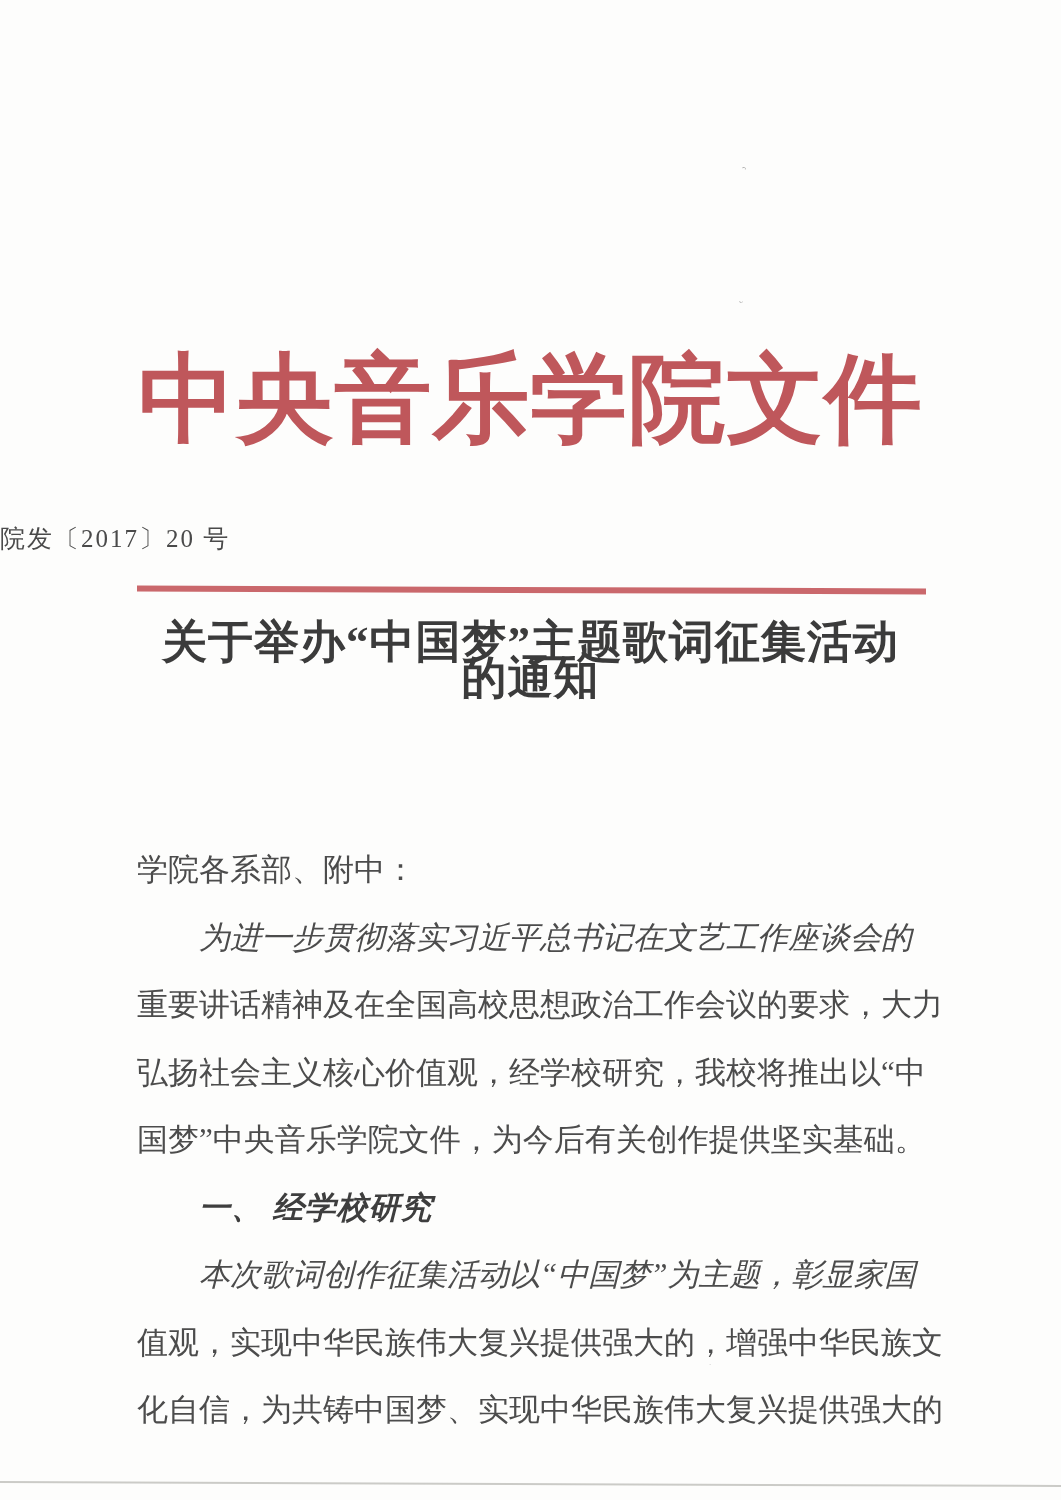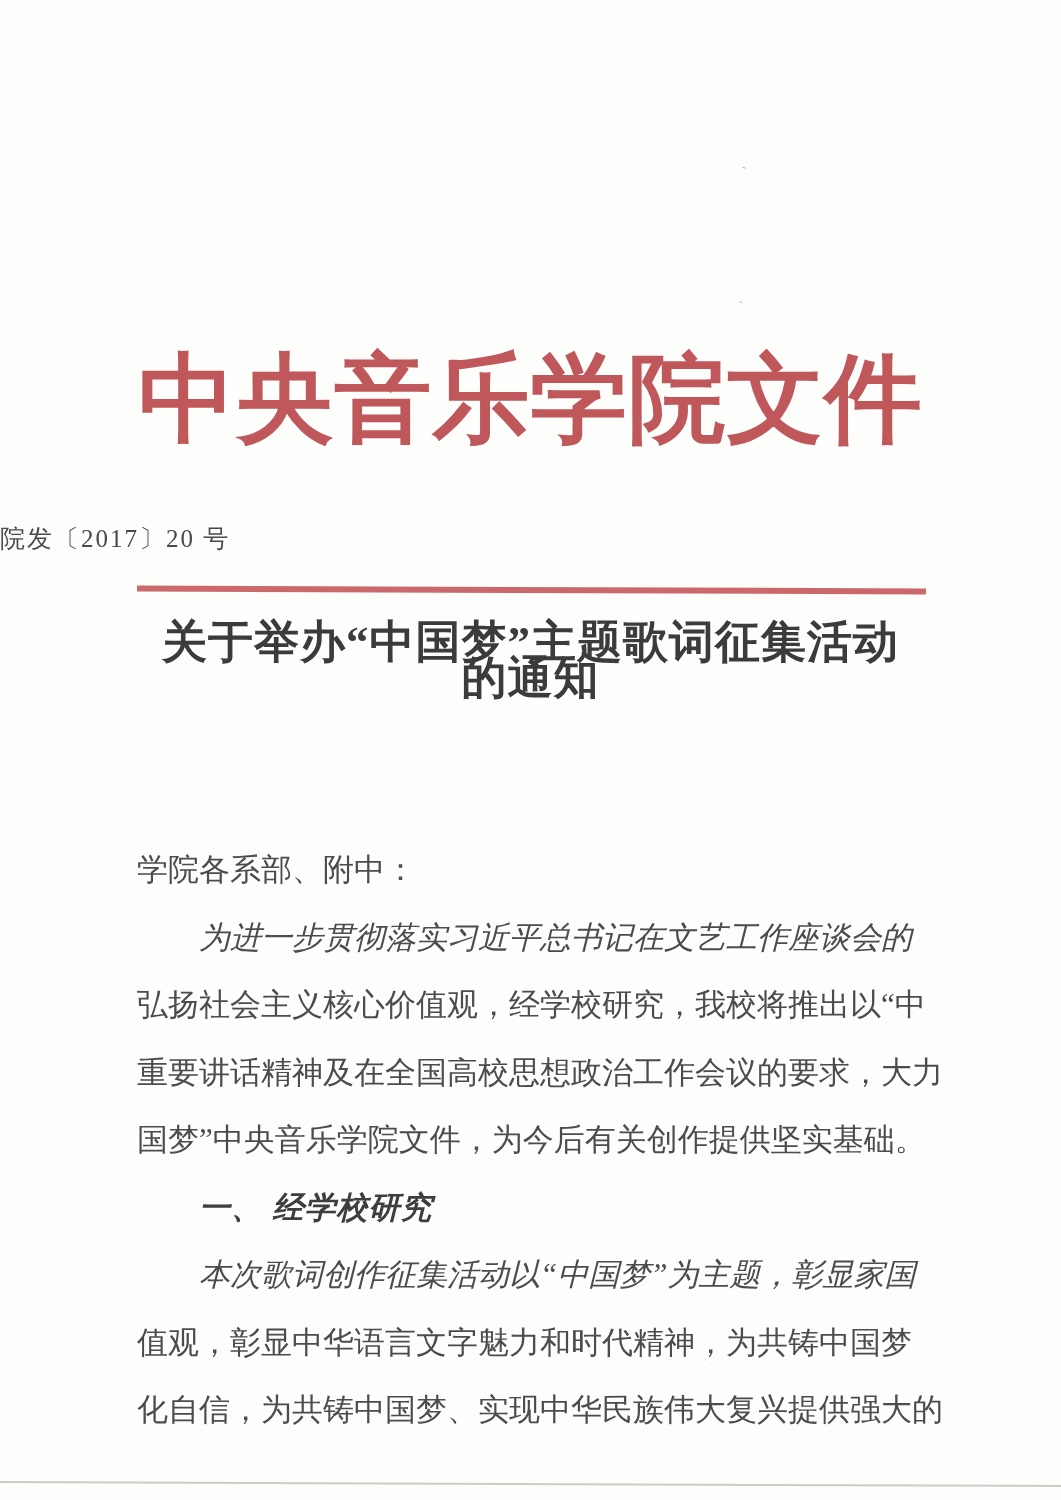--- a/index.html
+++ b/index.html
@@ -118,26 +118,26 @@
   <div class="doc-number">院发〔2017〕20 号</div>
 
   <div class="red-rule"></div>
 
   <div class="subject-line1">关于举办“中国梦”主题歌词征集活动</div>
   <div class="subject-line2">的通知</div>
 
   <div class="body-block">
     <div class="body-line no-justify">学院各系部、附中：</div>
     <div class="body-line indent">为进一步贯彻落实习近平总书记在文艺工作座谈会的</div>
+    <div class="body-line">重要讲话精神及在全国高校思想政治工作会议的要求，大力</div>
     <div class="body-line">弘扬社会主义核心价值观，经学校研究，我校将推出以“中</div>
-    <div class="body-line">重要讲话精神及在全国高校思想政治工作会议的要求，大力</div>
     <div class="body-line">国梦”中央音乐学院文件，为今后有关创作提供坚实基础。</div>
     <div class="body-line no-justify indent section-heading">一、 经学校研究</div>
     <div class="body-line indent">本次歌词创作征集活动以“中国梦”为主题，彰显家国</div>
-    <div class="body-line">值观，彰显中华语言文字魅力和时代精神，为共铸中国梦</div>
+    <div class="body-line">值观，实现中华民族伟大复兴提供强大的，增强中华民族文</div>
     <div class="body-line">化自信，为共铸中国梦、实现中华民族伟大复兴提供强大的</div>
   </div>
 
   <span class="speck speck-3">·</span>
 
   <div class="page-edge-line"></div>
 
 </div>
 
 </body></html>

